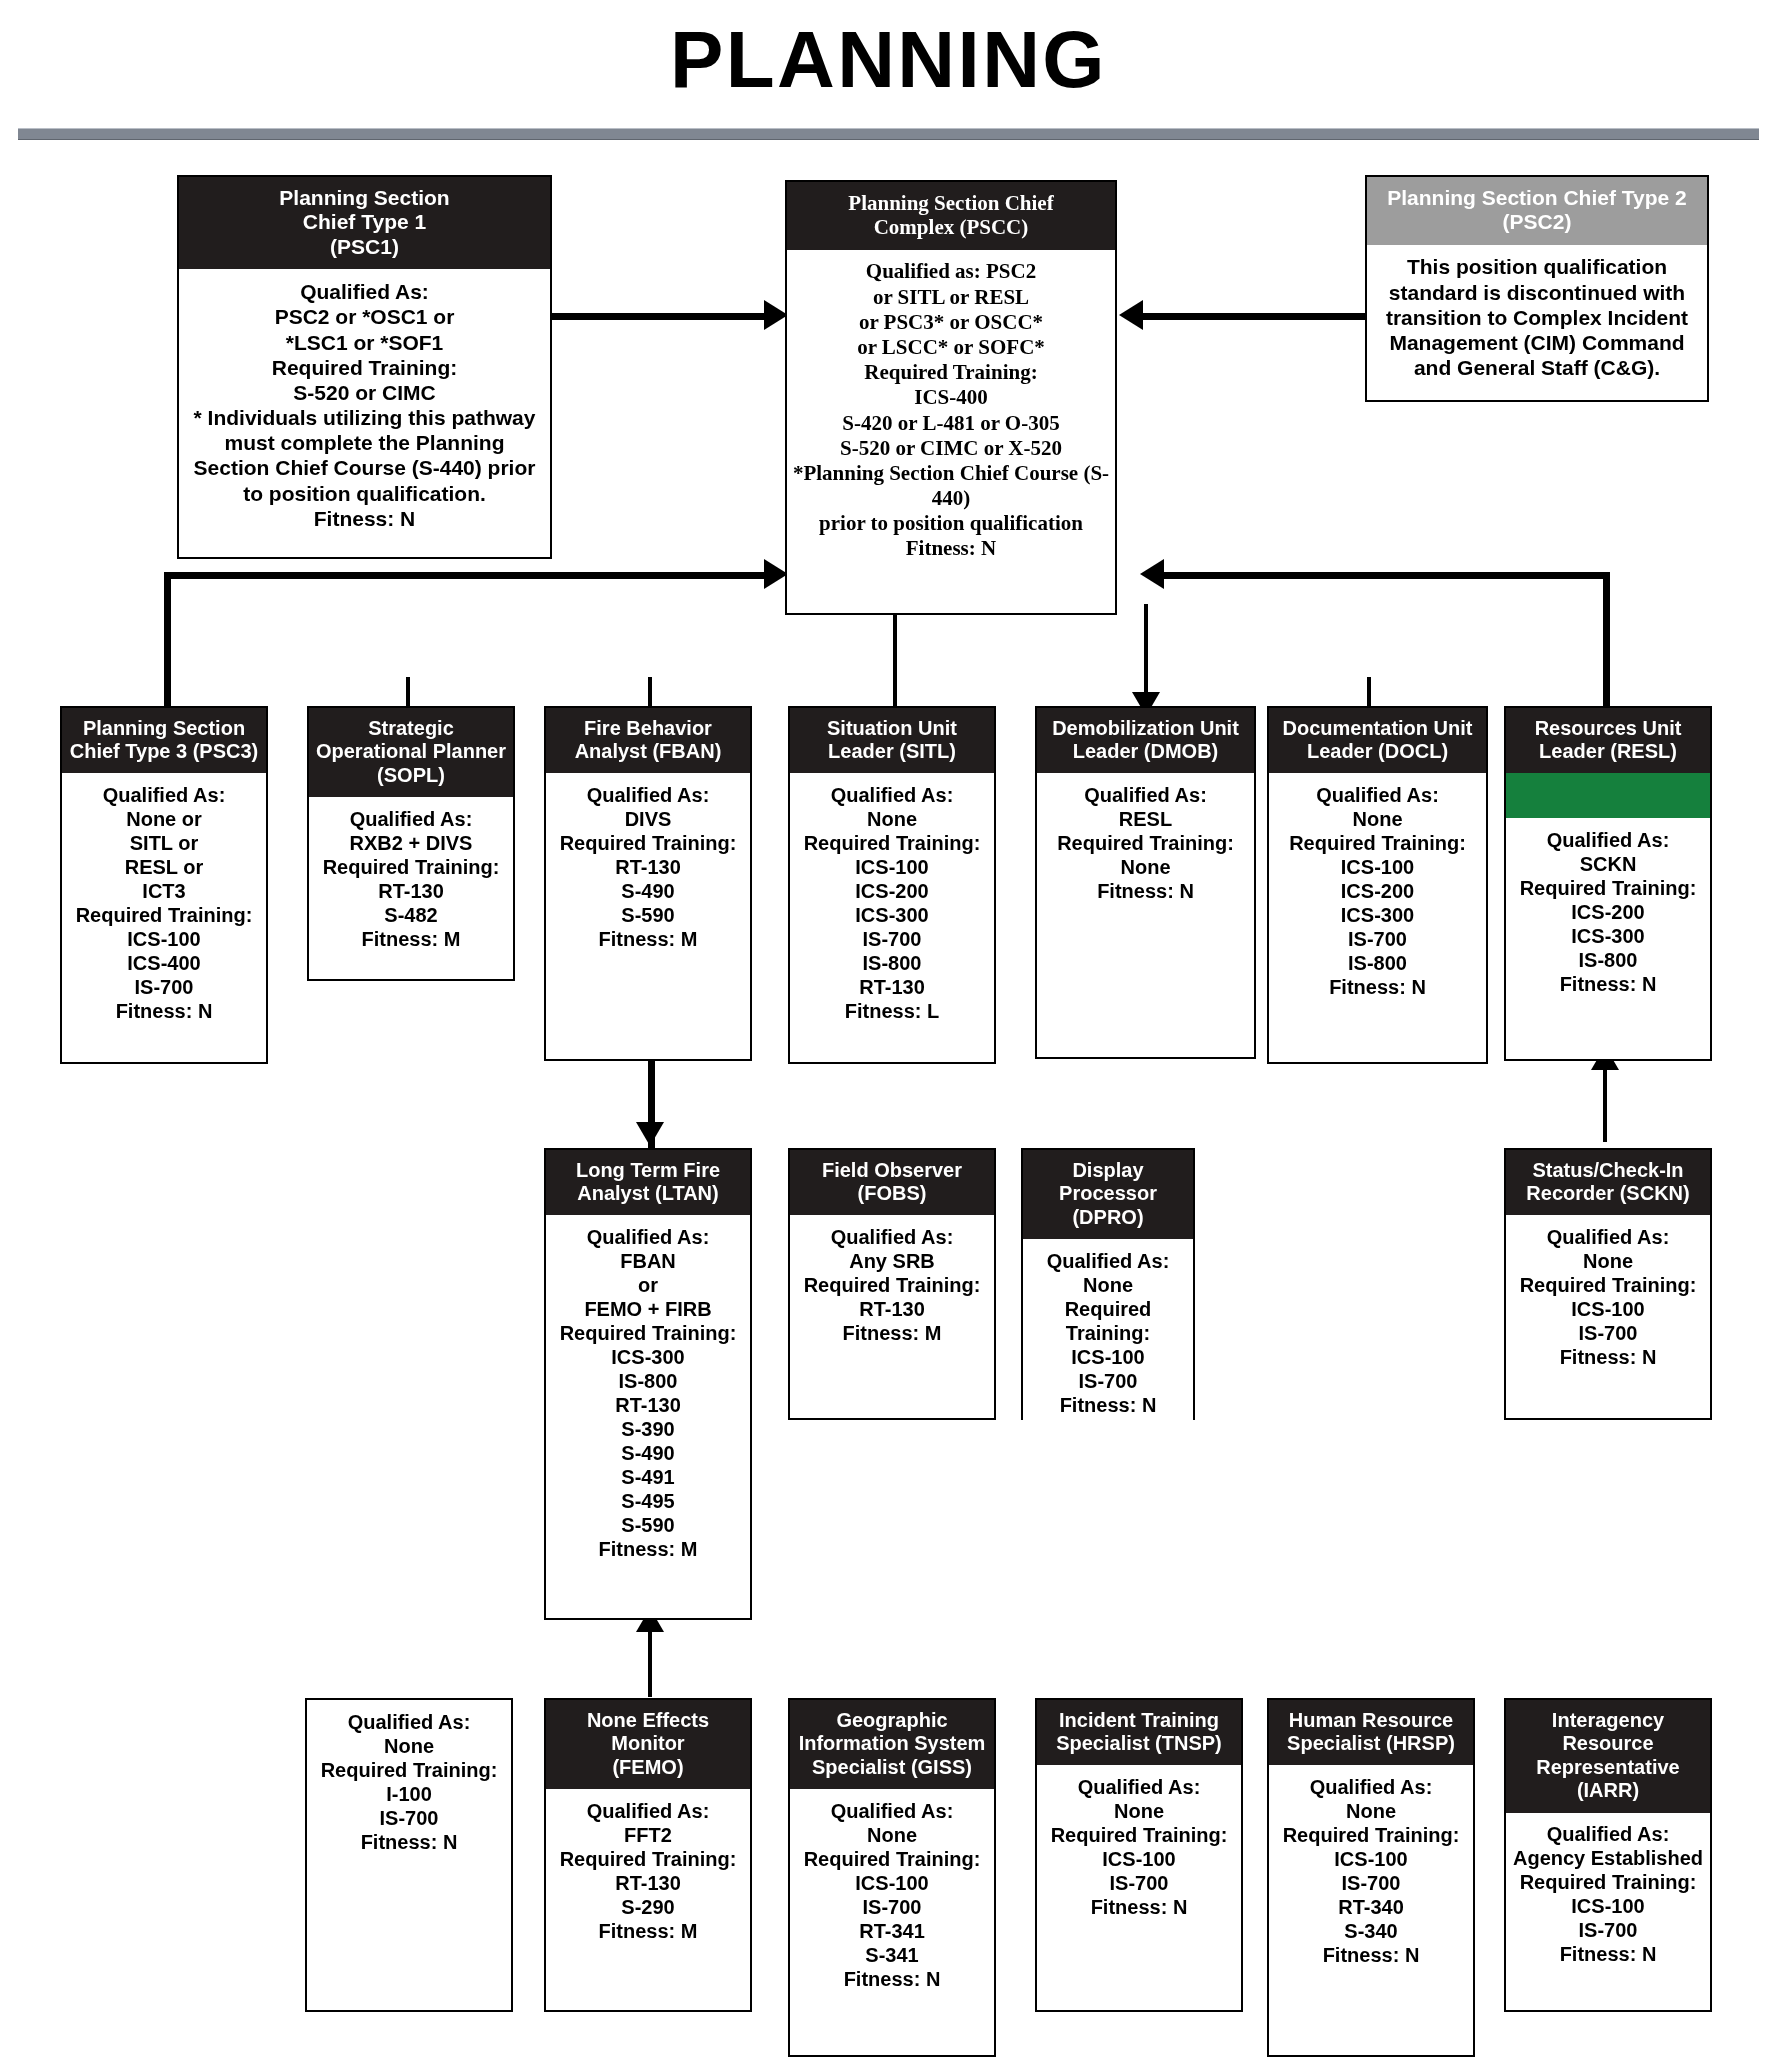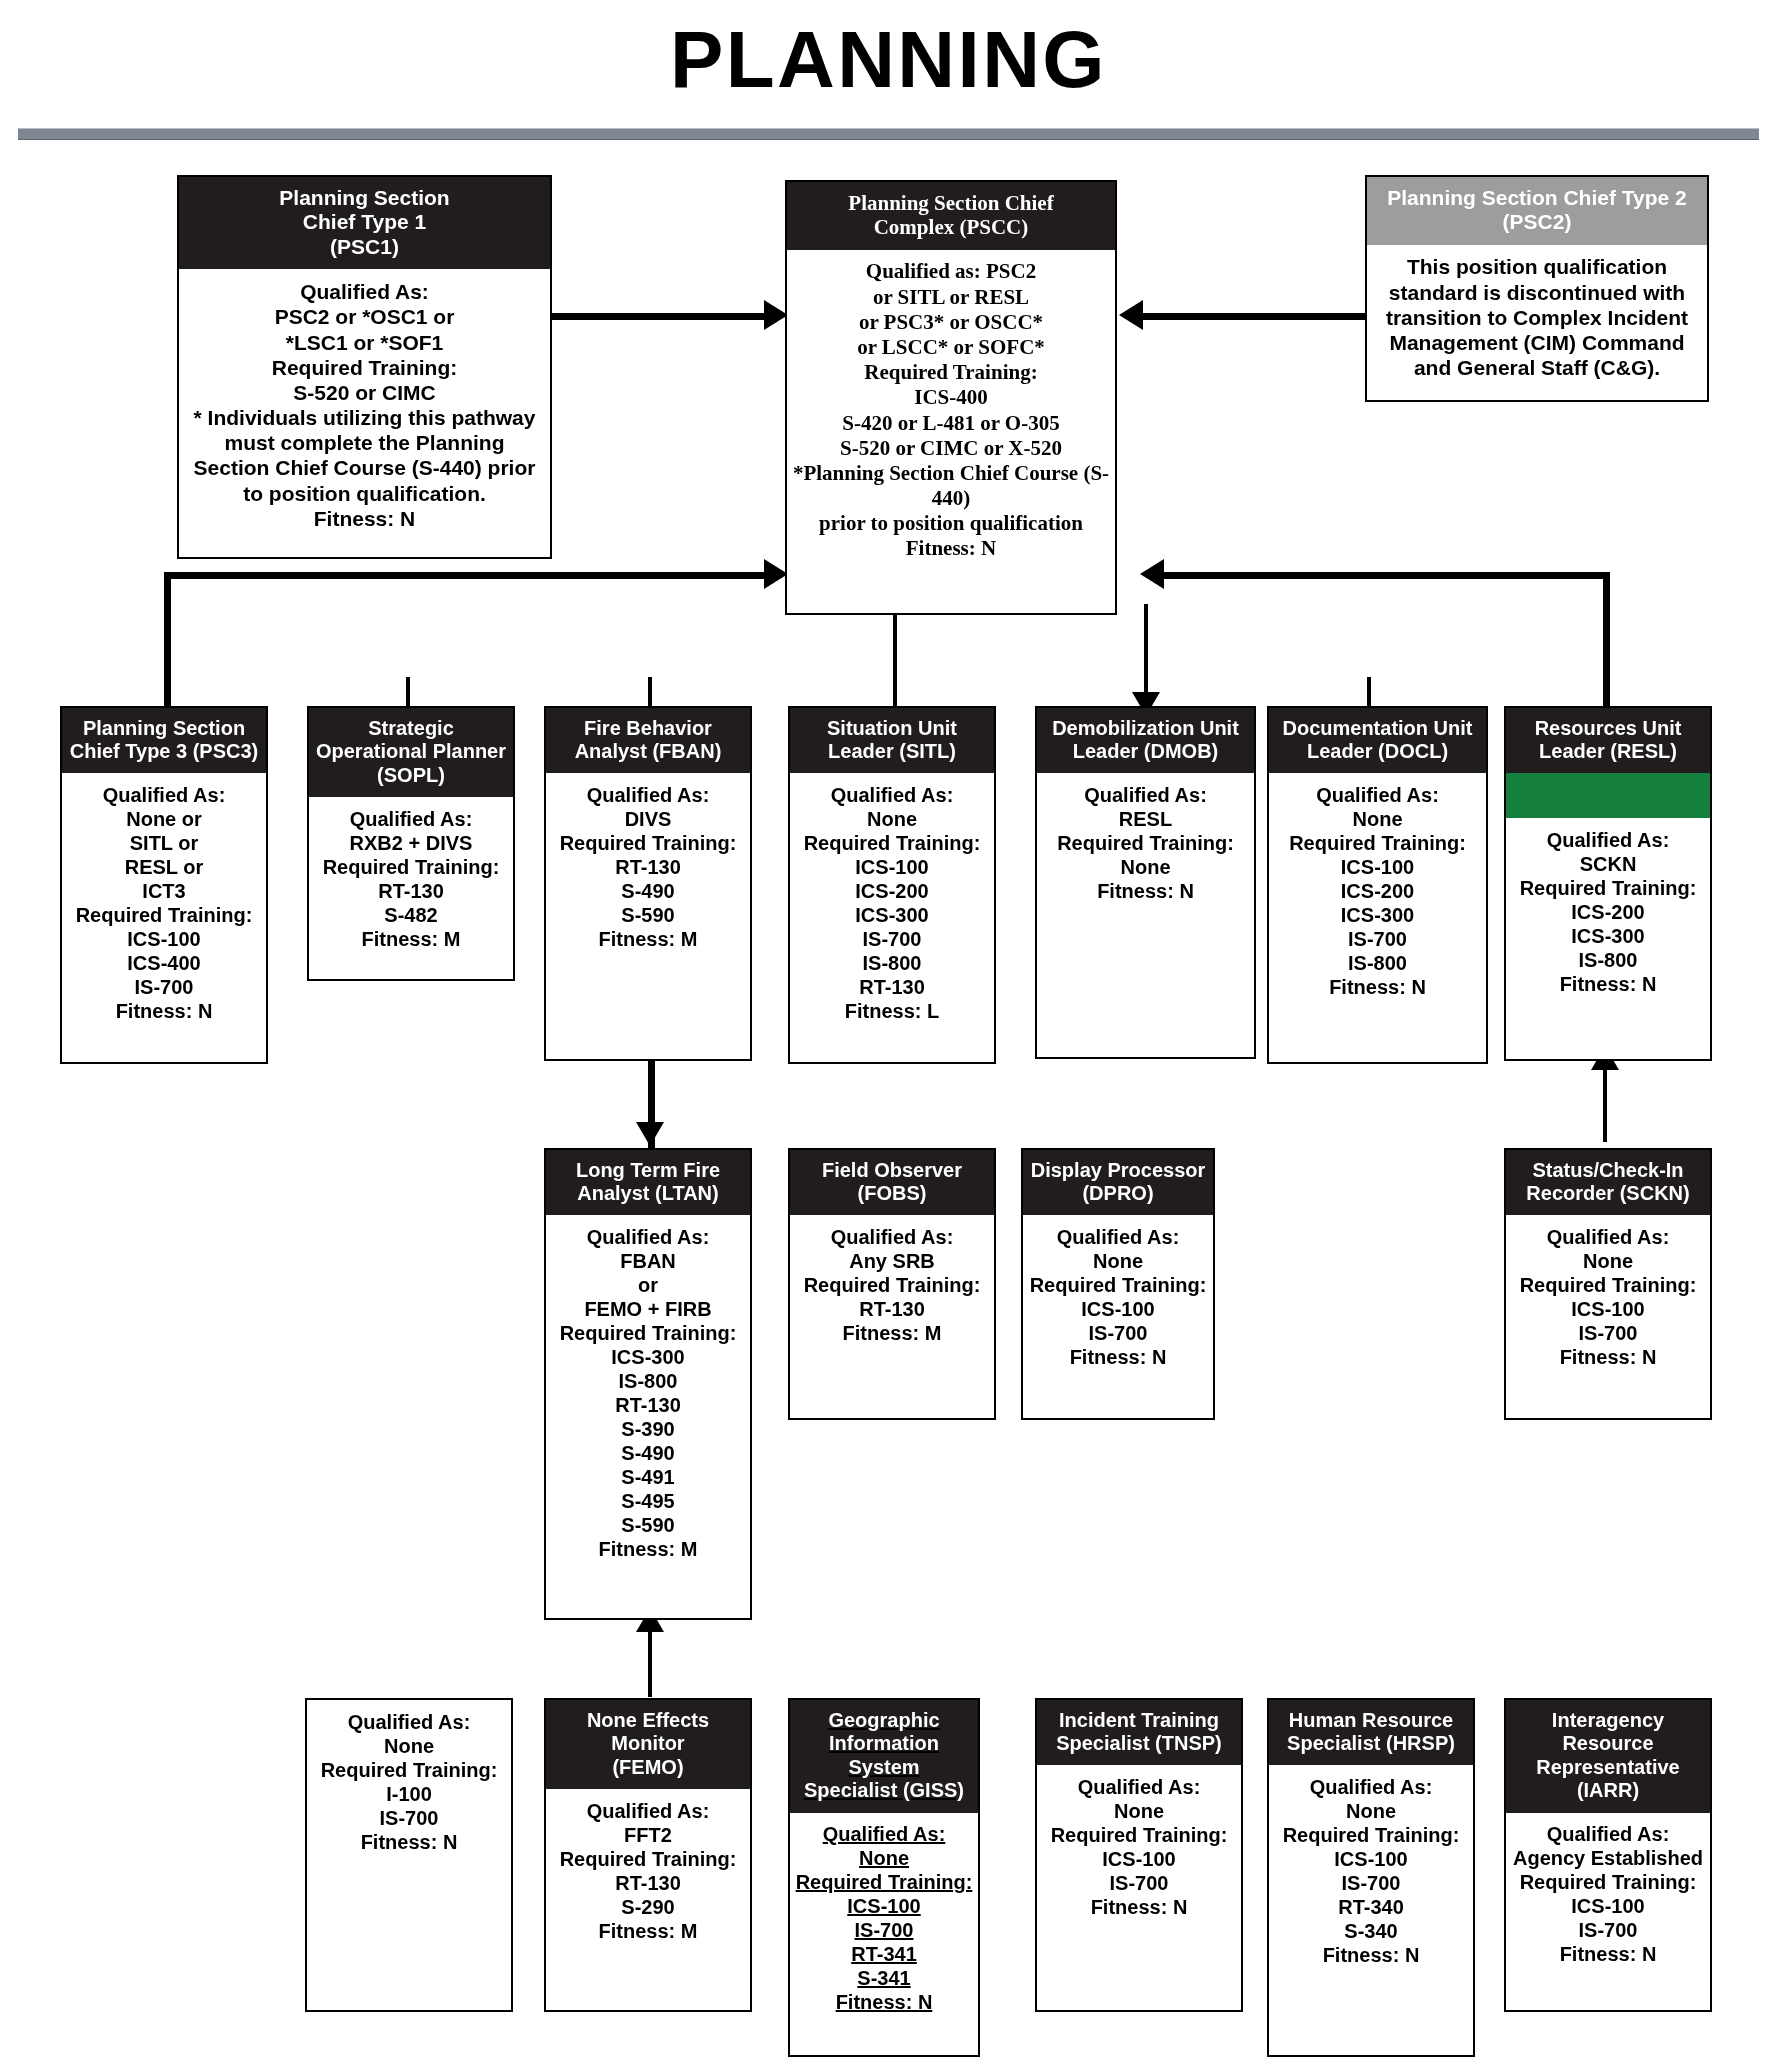--- a/index.html
+++ b/index.html
@@ -296,21 +296,21 @@
   <div class="node fs-mid" style="left:788px; top:1148px; width:208px; height:272px;">
     <div class="hdr">Field Observer
 (FOBS)</div>
     <div class="body">Qualified As:
 Any SRB
 Required Training:
 RT-130
 Fitness: M</div>
   </div>
 
-  <div class="node fs-mid" style="left:1021px; top:1148px; width:194px; height:272px;">
+  <div class="node fs-mid" style="left:1021px; top:1148px; width:174px; height:272px;">
     <div class="hdr">Display Processor
 (DPRO)</div>
     <div class="body">Qualified As:
 None
 Required Training:
 ICS-100
 IS-700
 Fitness: N</div>
   </div>
 
@@ -338,21 +338,21 @@
     <div class="hdr">None Effects Monitor
 (FEMO)</div>
     <div class="body">Qualified As:
 FFT2
 Required Training:
 RT-130
 S-290
 Fitness: M</div>
   </div>
 
-  <div class="node fs-mid" style="left:788px; top:1698px; width:192px; height:359px;text-decoration:underline;">
+  <div class="node fs-mid" style="left:788px; top:1698px; width:208px; height:359px;">
     <div class="hdr">Geographic
 Information System
 Specialist (GISS)</div>
     <div class="body">Qualified As:
 None
 Required Training:
 ICS-100
 IS-700
 RT-341
 S-341

